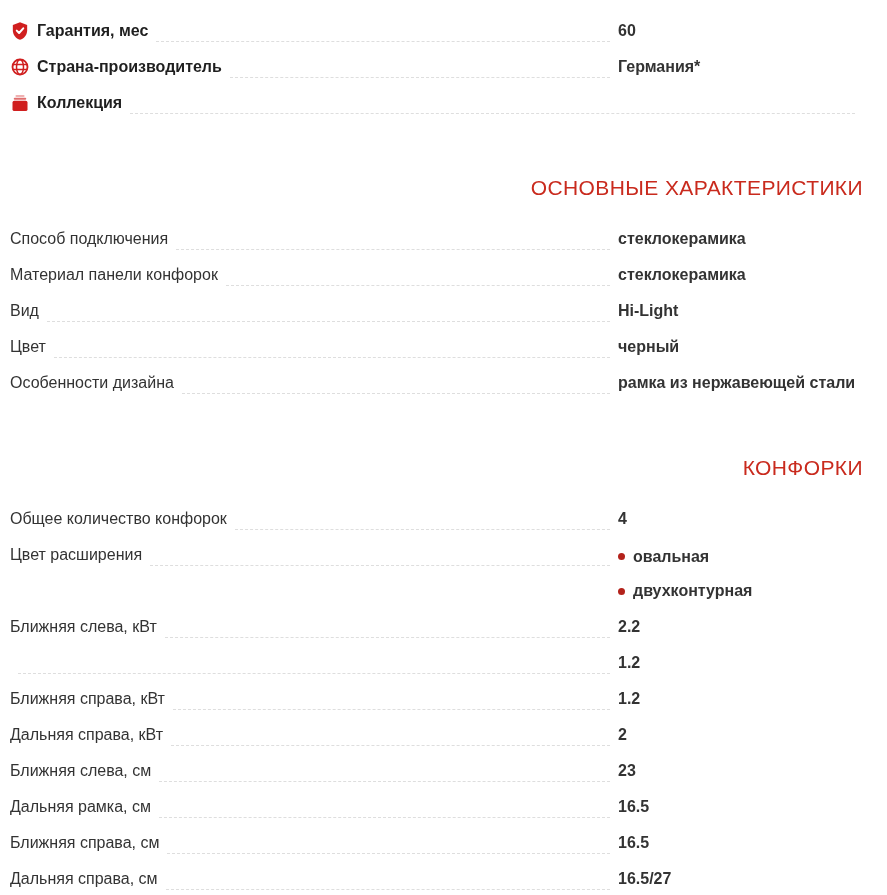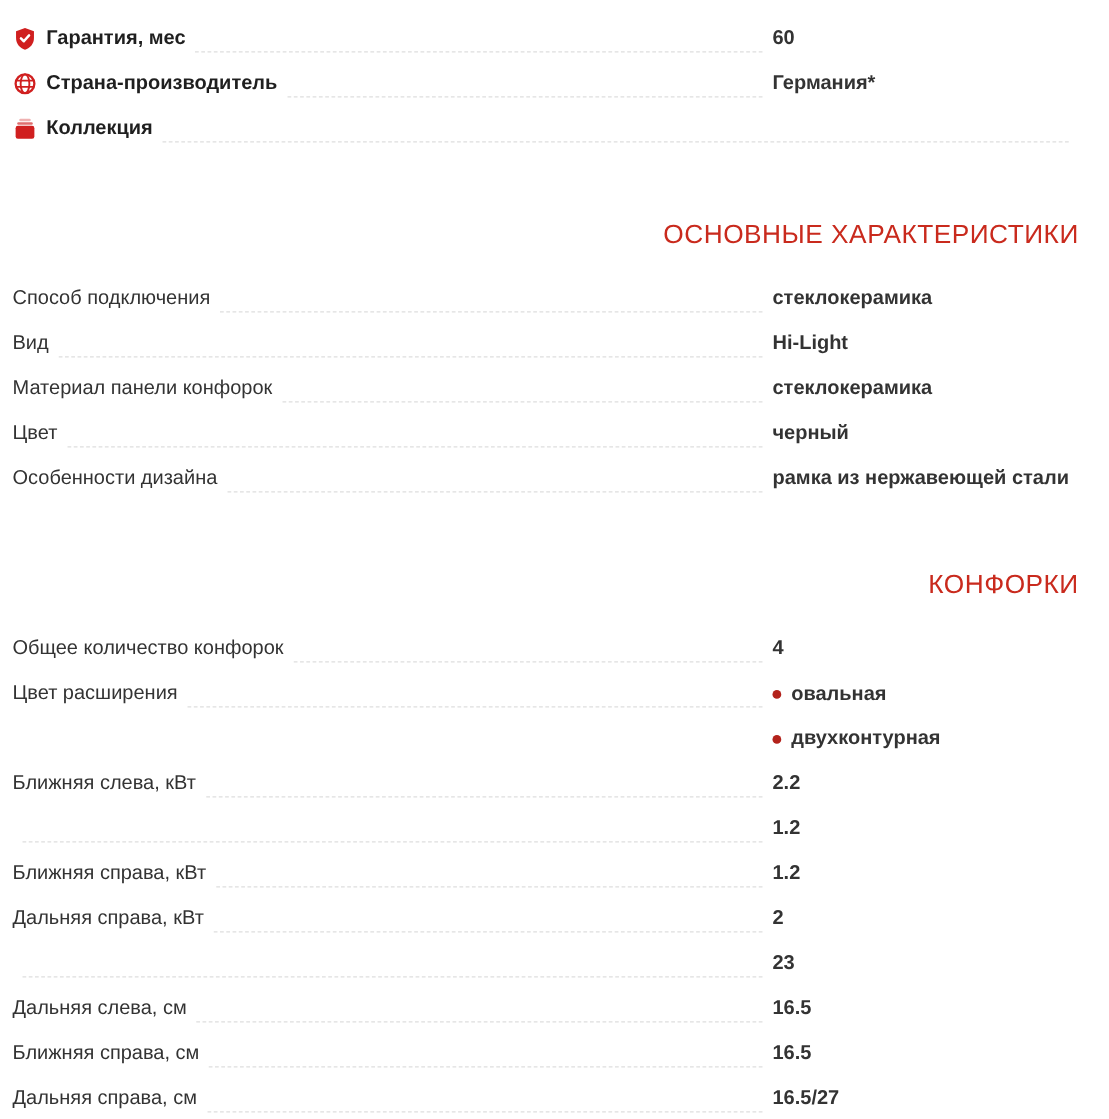--- a/index.html
+++ b/index.html
@@ -152,33 +152,33 @@
     <div>
         <div class="spec-row">
     <span class="spec-label">Способ подключения</span>
     <span class="leader"></span>
     <span class="value-cell">
 
       <span>стеклокерамика</span>
     </span>
   </div>
         <div class="spec-row">
+    <span class="spec-label">Материал панели конфорок</span>
+    <span class="leader"></span>
+    <span class="value-cell">
+
+      <span>стеклокерамика</span>
+    </span>
+  </div>
+        <div class="spec-row">
     <span class="spec-label">Вид</span>
     <span class="leader"></span>
     <span class="value-cell">
 
       <span>Hi-Light</span>
-    </span>
-  </div>
-        <div class="spec-row">
-    <span class="spec-label">Материал панели конфорок</span>
-    <span class="leader"></span>
-    <span class="value-cell">
-
-      <span>стеклокерамика</span>
     </span>
   </div>
         <div class="spec-row">
     <span class="spec-label">Цвет</span>
     <span class="leader"></span>
     <span class="value-cell">
 
       <span>черный</span>
     </span>
   </div>
@@ -245,28 +245,29 @@
   </div>
         <div class="spec-row">
     <span class="spec-label">Дальняя справа, кВт</span>
     <span class="leader"></span>
     <span class="value-cell">
 
       <span>2</span>
     </span>
   </div>
         <div class="spec-row">
+    <span class="spec-label">Ближняя слева, см</span>
     <span class="leader"></span>
     <span class="value-cell">
 
       <span>23</span>
     </span>
   </div>
         <div class="spec-row">
-    <span class="spec-label">Дальняя слева, см</span>
+    <span class="spec-label">Дальняя рамка, см</span>
     <span class="leader"></span>
     <span class="value-cell">
 
       <span>16.5</span>
     </span>
   </div>
         <div class="spec-row">
     <span class="spec-label">Ближняя справа, см</span>
     <span class="leader"></span>
     <span class="value-cell">

